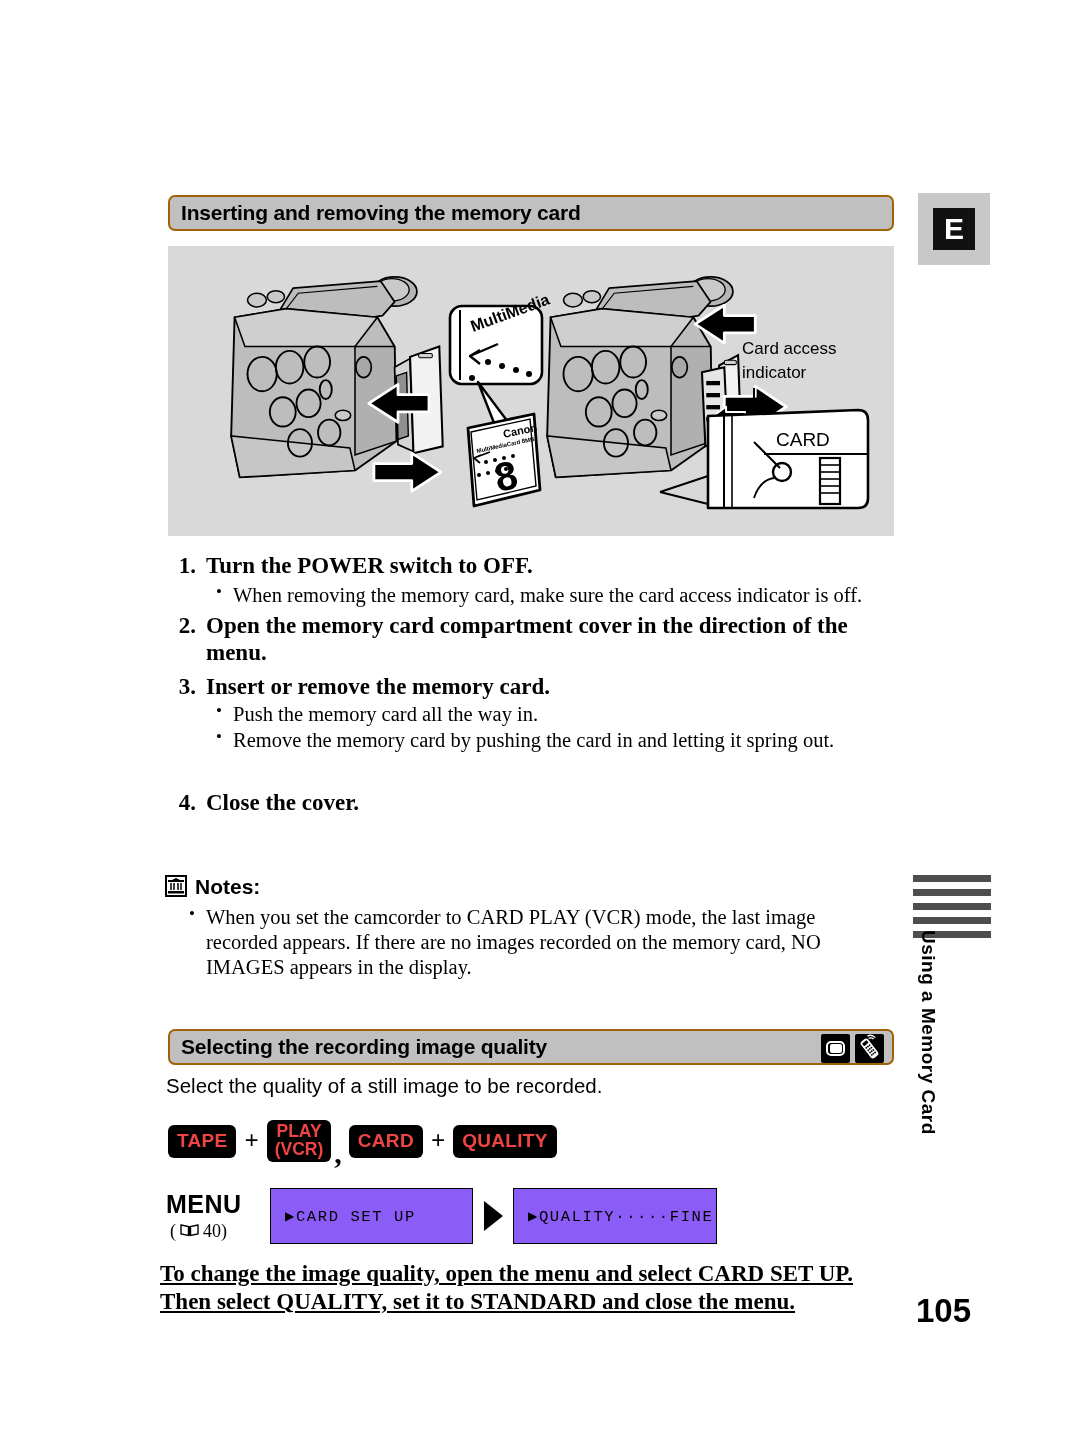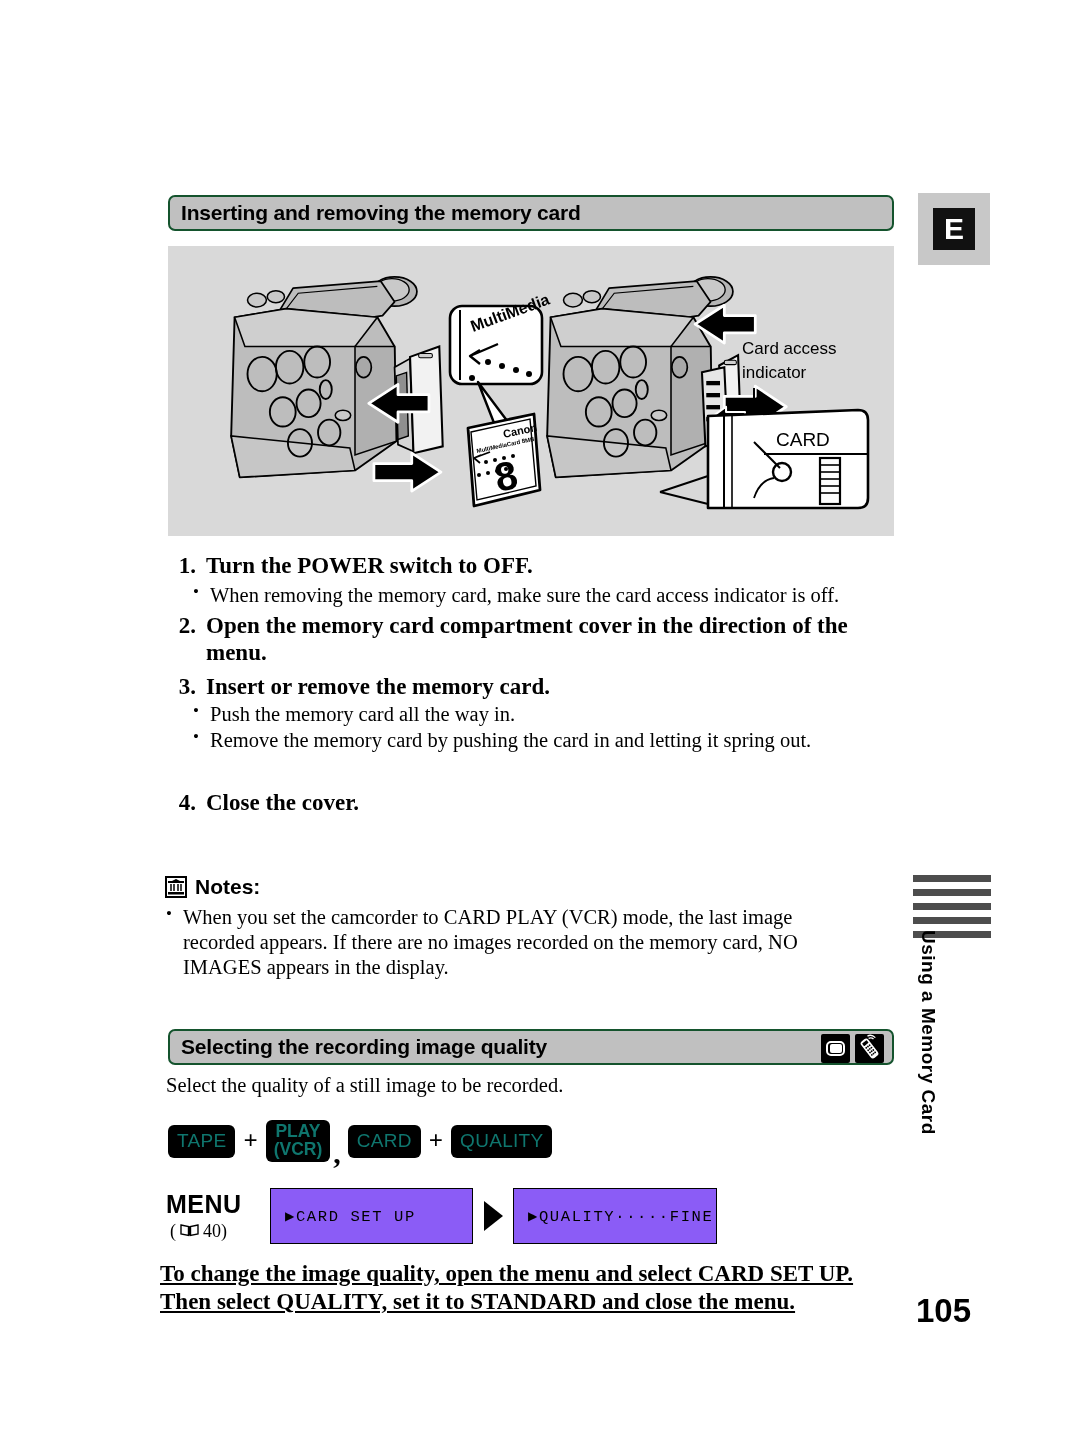--- a/index.html
+++ b/index.html
@@ -49,21 +49,21 @@
     letter-spacing: 0;
   }
 
   
   .section-bar {
     position: absolute;
     left: 168px;
     width: 726px;
     height: 36px;
     background: #c0c0c0;
-    border: 2px solid #14532d;
+    border: 2px solid #a16207;
     border-radius: 7px;
     box-sizing: border-box;
     display: flex;
     align-items: center;
   }
   .section-bar .title {
     font-family: "Liberation Sans", sans-serif;
     font-weight: bold;
     font-size: 21px;
     color: #000;
@@ -147,20 +147,21 @@
     font-family: "Liberation Serif", serif;
     font-size: 20.5px;
     line-height: 1.22;
     color: #000;
   }
   .bullets .b {
     display: block;
     position: relative;
     padding-left: 20px;
     margin-bottom: 1px;
+    margin-left: 23px;
   }
   .bullets .b::before {
     content: "\2022";
     position: absolute;
     left: 3px;
     top: -1px;
     font-size: 17px;
   }
 
   
@@ -181,60 +182,60 @@
     padding-left: 13px;
     white-space: nowrap;
   }
 
   
   .notes-head {
     position: absolute;
     left: 165px;
     top: 875px;
     display: flex;
-    align-items: center;
+    align-items: flex-start;
     gap: 8px;
   }
   .notes-icon {
     width: 22px;
     height: 22px;
     border: 2px solid #000;
     box-sizing: border-box;
     position: relative;
     background: #fff;
   }
   .notes-icon svg { display: block; }
   .notes-head .lbl {
     font-family: "Liberation Sans", sans-serif;
     font-weight: bold;
     font-size: 21px;
   }
 
   
   .lead {
     position: absolute;
-    font-family: Liberation Serif, serif;
+    font-family: Liberation Sans, sans-serif;
     font-size: 20.5px;
   }
 
   
   .keyrow {
     position: absolute;
     left: 168px;
     top: 1120px;
     display: flex;
     align-items: center;
     height: 42px;
   }
   .keycap {
     background: #000;
-    color: #0f766e;
+    color: #ef4444;
     border-radius: 6px;
     font-family: "Liberation Sans", sans-serif;
-    font-weight: normal;
+    font-weight: bold;
     display: flex;
     flex-direction: column;
     align-items: center;
     justify-content: center;
     text-align: center;
     padding: 0 9px;
     box-sizing: border-box;
   }
   .keycap.single { height: 33px; font-size: 19px; letter-spacing: 0.3px; }
   .keycap.dual { height: 42px; font-size: 17.5px; line-height: 1.02; padding: 0 8px; }

